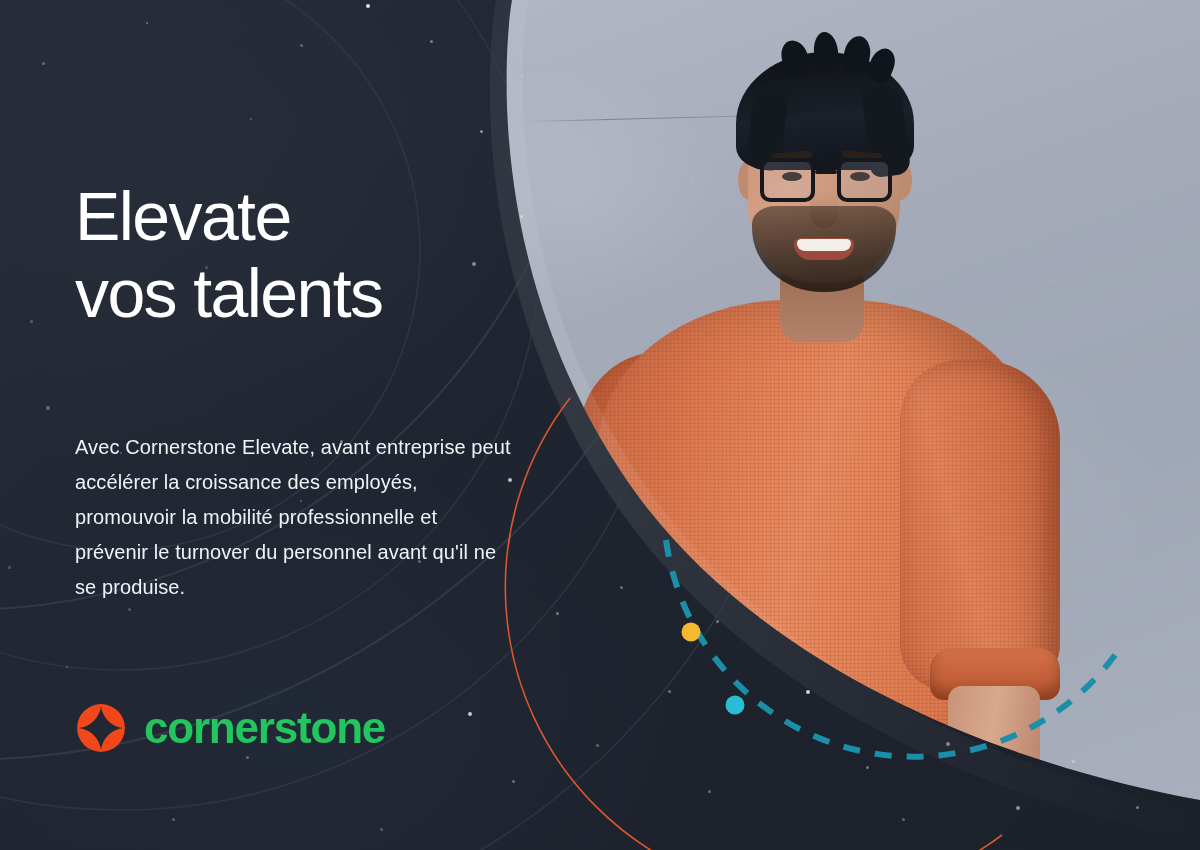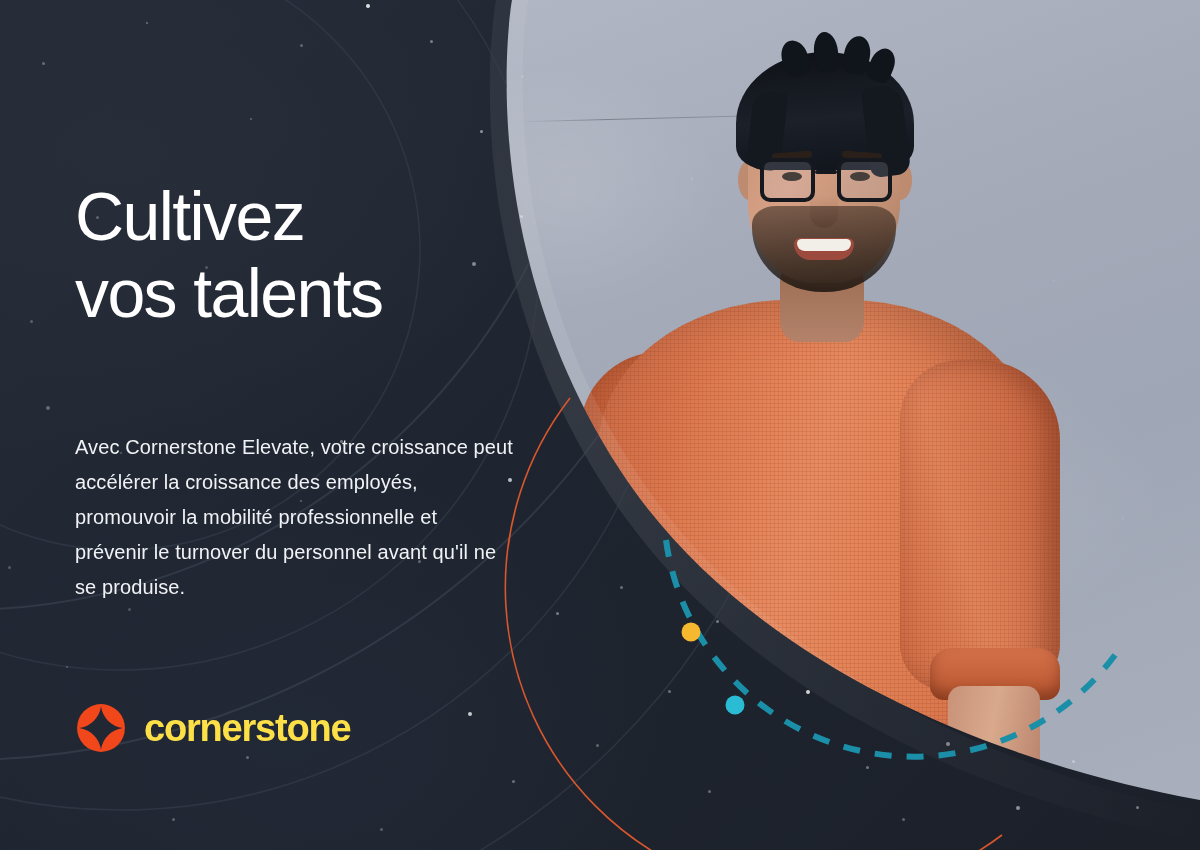--- a/index.html
+++ b/index.html
@@ -259,24 +259,24 @@
     font-weight:400;
     letter-spacing:.1px;
     color:#f0f2f5;
   }
   .logo-lockup {
     position:absolute; left:0; top:702px;
     display:flex; align-items:center; gap:17px;
   }
   .logo-mark { width:52px; height:52px; display:block; }
   .logo-word {
-    font-size:38px;
+    font-size:44px;
     font-weight:700;
     letter-spacing:-1.2px;
-    color:#fde047;
+    color:#22c55e;
     line-height:1;
   }
 </style>
 </head>
 <body>
 
 <div class="banner">
 
   <div class="photo-layer">
     <div class="wall">
@@ -383,25 +383,25 @@
   <svg class="accents" width="1200" height="850" viewBox="0 0 1200 850">
     <path d="M 570,398 A 310 310 0 0 0 1002,835" fill="none" stroke="#d9572c" stroke-width="1.6"></path>
     <path d="M 666,540 A 250 250 0 0 0 1122,645" fill="none" stroke="#1b8fa8" stroke-width="6" stroke-dasharray="17 15" stroke-linecap="butt"></path>
     <circle cx="691" cy="632" r="9.5" fill="#f5b82e"></circle>
     <circle cx="735" cy="705" r="9.5" fill="#29bcd4"></circle>
   </svg>
 
   <div class="content">
 
     <h1 class="headline">
-      <span class="hl-line">Cultivez</span>
+      <span class="hl-line">Elevate</span>
       <span class="hl-line">vos talents</span>
     </h1>
 
-    <p class="body-copy">Avec Cornerstone Elevate, votre croissance peut accélérer la croissance des employés, promouvoir la mobilité professionnelle et prévenir le turnover du personnel avant qu'il ne se produise.</p>
+    <p class="body-copy">Avec Cornerstone Elevate, avant entreprise peut accélérer la croissance des employés, promouvoir la mobilité professionnelle et prévenir le turnover du personnel avant qu'il ne se produise.</p>
 
     <div class="logo-lockup">
       <svg class="logo-mark" viewBox="0 0 100 100">
         <defs>
           <mask id="starCut">
             <rect x="0" y="0" width="100" height="100" fill="#fff"></rect>
             <path d="M50 8
                      C 53 30, 70 47, 92 50
                      C 70 53, 53 70, 50 92
                      C 47 70, 30 53, 8 50

